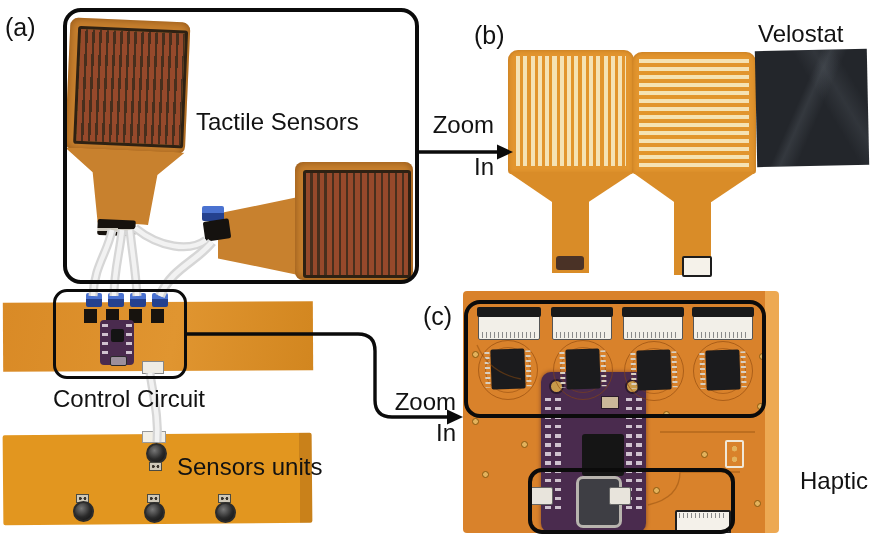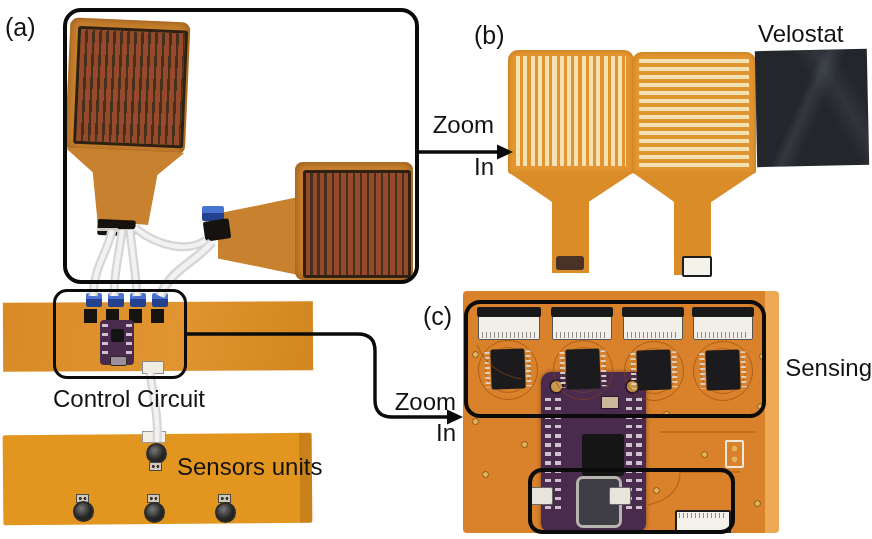--- a/index.html
+++ b/index.html
@@ -202,29 +202,30 @@
       <polygon points="447,409.5 463,417 447,424.5" fill="#0b0b0b"></polygon>
     </g>
   </svg>
 
   <div class="kbox" style="left:63px;top:8px;width:356px;height:276px;box-sizing:border-box;"></div>
   <div class="kbox" style="left:53px;top:289px;width:134px;height:90px;box-sizing:border-box;border-width:3.5px;border-radius:14px;"></div>
   <div class="kbox" style="left:464px;top:300px;width:302px;height:118px;box-sizing:border-box;border-radius:16px;"></div>
   <div class="kbox" style="left:528px;top:468px;width:207px;height:66px;box-sizing:border-box;border-radius:14px;"></div>
 
   <div class="lbl" style="left:5px;top:13px;font-size:25px;">(a)</div>
+  <div class="lbl" style="left:196px;top:109px;">Tactile Sensors</div>
 
   <div class="lbl ctr" style="left:420px;top:112px;width:74px;">Zoom</div>
   <div class="lbl ctr" style="left:420px;top:154px;width:74px;">In</div>
 
   <div class="lbl" style="left:474px;top:21px;font-size:25px;">(b)</div>
   <div class="lbl ctr" style="left:35px;top:386px;width:170px;">Control Circuit</div>
 
   <div class="lbl" style="left:758px;top:21px;">Velostat</div>
   <div class="lbl" style="left:177px;top:454px;">Sensors units</div>
 
   <div class="lbl ctr" style="left:384px;top:389px;width:72px;">Zoom</div>
   <div class="lbl ctr" style="left:384px;top:420px;width:72px;">In</div>
 
   <div class="lbl" style="left:423px;top:302px;font-size:25px;">(c)</div>
-  <div class="lbl ctr" style="left:775px;top:355px;width:97px;">Sensing</div>
+  <div class="lbl ctr" style="left:778px;top:468px;width:90px;">Haptic</div>
 
 </div>
 
 </body></html>

